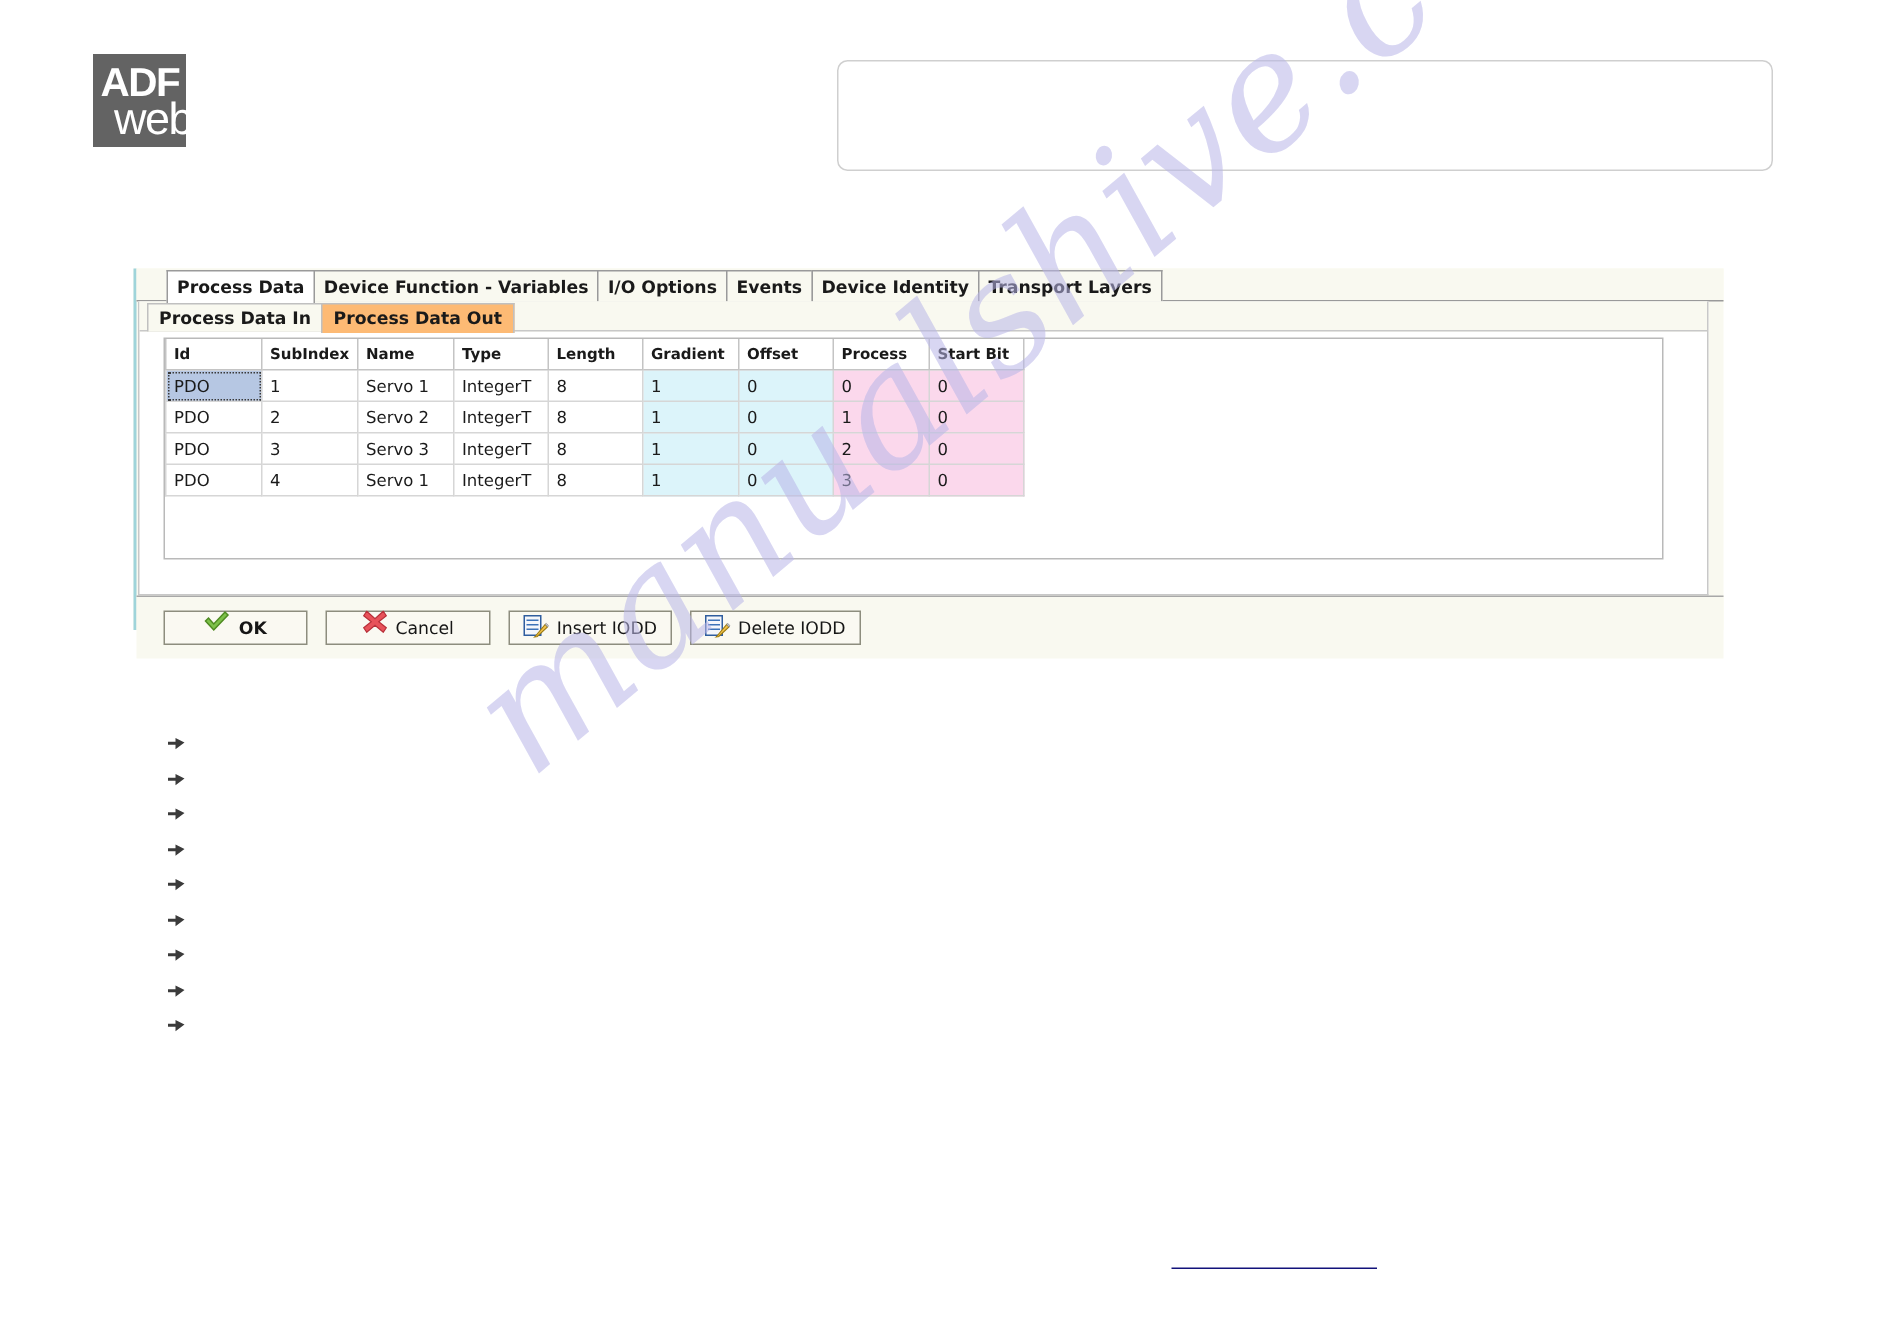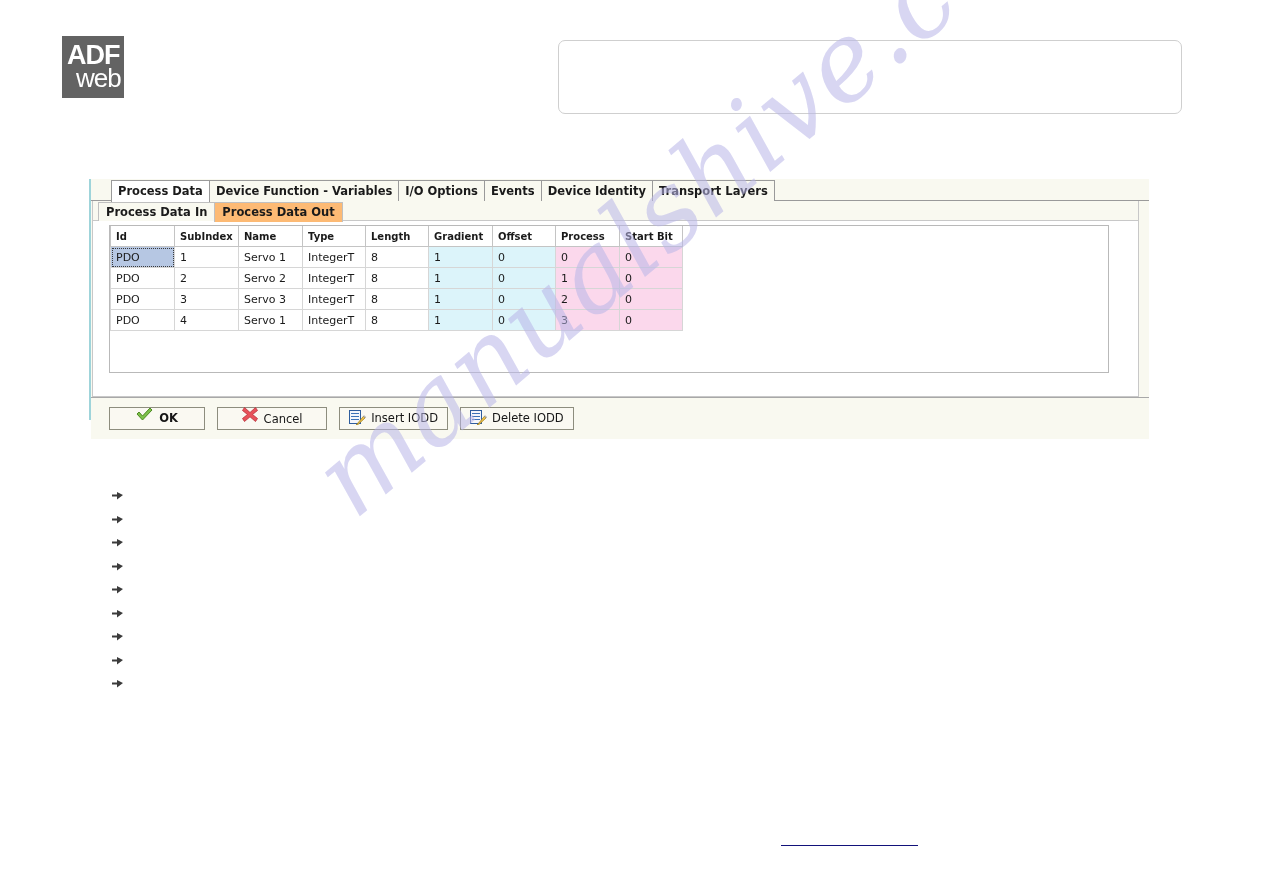--- a/index.html
+++ b/index.html
@@ -59,21 +59,21 @@
   }
   .logo-adf {
     left: 5px;
     top: 6px;
     font-size: 27px;
     letter-spacing: -1px;
   }
   .logo-web {
     left: 14px;
     top: 29px;
-    font-size: 26px;
+    font-size: 30px;
     font-weight: normal;
     letter-spacing: -1px;
   }
 
   
   .header-box {
     position: absolute;
     left: 558px;
     top: 40px;
     width: 622px;

